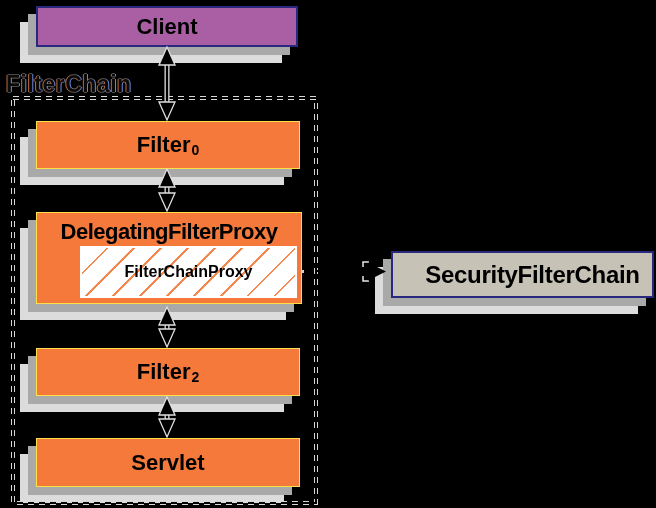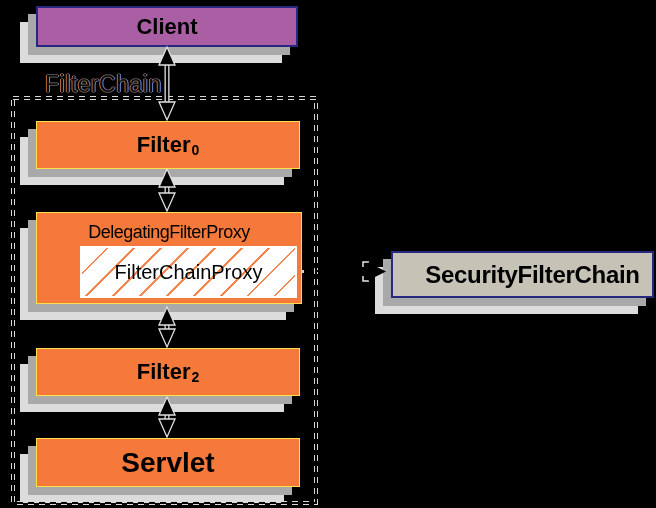--- a/index.html
+++ b/index.html
@@ -18,56 +18,55 @@
   .purple{background:var(--c-purple,#aa5fa5);border:2px solid var(--c-navy,#28287e);}
   .tan{background:var(--c-tan,#c6c2b6);border:2px solid var(--c-navy,#28287e);padding-left:20px;}
 
   
   .client-light{left:20px;top:22px;width:262px;height:41px;}
   .client-mid{left:28px;top:14px;width:262px;height:41px;}
   .client-box{left:36px;top:6px;width:262px;height:41px;font-size:22px;}
 
   
   .fc-label{
-    position:absolute;left:6px;top:71px;font-size:23px;font-weight:400;color:#0a0a0a;
+    position:absolute;left:6px;top:71px;font-size:23px;font-weight:700;color:#0a0a0a;
     text-shadow:-1px 0 0 #b76a36, 1px 0 0 #6b86d6, 0 -1px 0 #4a4a4a, 0 1px 0 #4a4a4a;
     letter-spacing:0.5px;
-    margin-left:39px;
   }
 
   
   .f0-light{left:20px;top:137px;width:264px;height:48px;}
   .f0-mid{left:28px;top:129px;width:264px;height:48px;}
   .f0-box{left:36px;top:121px;width:264px;height:48px;font-size:22px;}
 
   
   .dfp-light{left:20px;top:228px;width:266px;height:92px;}
   .dfp-mid{left:28px;top:220px;width:266px;height:92px;}
   .dfp-box{left:36px;top:212px;width:266px;height:92px;display:block;}
   .dfp-title{height:38px;display:flex;align-items:center;justify-content:center;
-    font-size:18px;font-weight:400;letter-spacing:-0.5px;}
+    font-size:22px;font-weight:700;letter-spacing:-0.5px;}
   .fcp-box{
     position:absolute;left:3px;right:4px;bottom:5px;height:48px;
     background:
       repeating-linear-gradient(135deg, rgba(0,0,0,0) 0 17px, var(--c-hatch,#f4874d) 17px 19px),
       #fff;
     border:2px solid #fff;
     display:flex;align-items:center;justify-content:center;
-    font-size:20px;font-weight:400;color:#000;margin-left:40px;
+    font-size:16px;font-weight:700;color:#000;margin-left:40px;
   }
 
   
   .f2-light{left:20px;top:364px;width:264px;height:48px;}
   .f2-mid{left:28px;top:356px;width:264px;height:48px;}
   .f2-box{left:36px;top:348px;width:264px;height:48px;font-size:22px;}
 
   
   .sv-light{left:20px;top:454px;width:264px;height:49px;}
   .sv-mid{left:28px;top:446px;width:264px;height:49px;}
-  .sv-box{left:36px;top:438px;width:264px;height:49px;font-size:28px;}
+  .sv-box{left:36px;top:438px;width:264px;height:49px;font-size:22px;}
 
   
   .sfc-light{left:375px;top:267px;width:263px;height:47px;}
   .sfc-mid{left:383px;top:259px;width:263px;height:47px;}
   .sfc-box{left:391px;top:251px;width:263px;height:47px;font-size:24px;letter-spacing:-0.3px;}
 
   sub{font-size:14px;line-height:0;position:relative;top:5px;margin-left:1px;font-weight:700;}
 
   #overlay{position:absolute;left:0;top:0;width:656px;height:508px;pointer-events:none;}
   .dash-outer{fill:none;stroke:var(--c-dash-outline,#d8d8d8);stroke-width:4;stroke-dasharray:6 5;}

